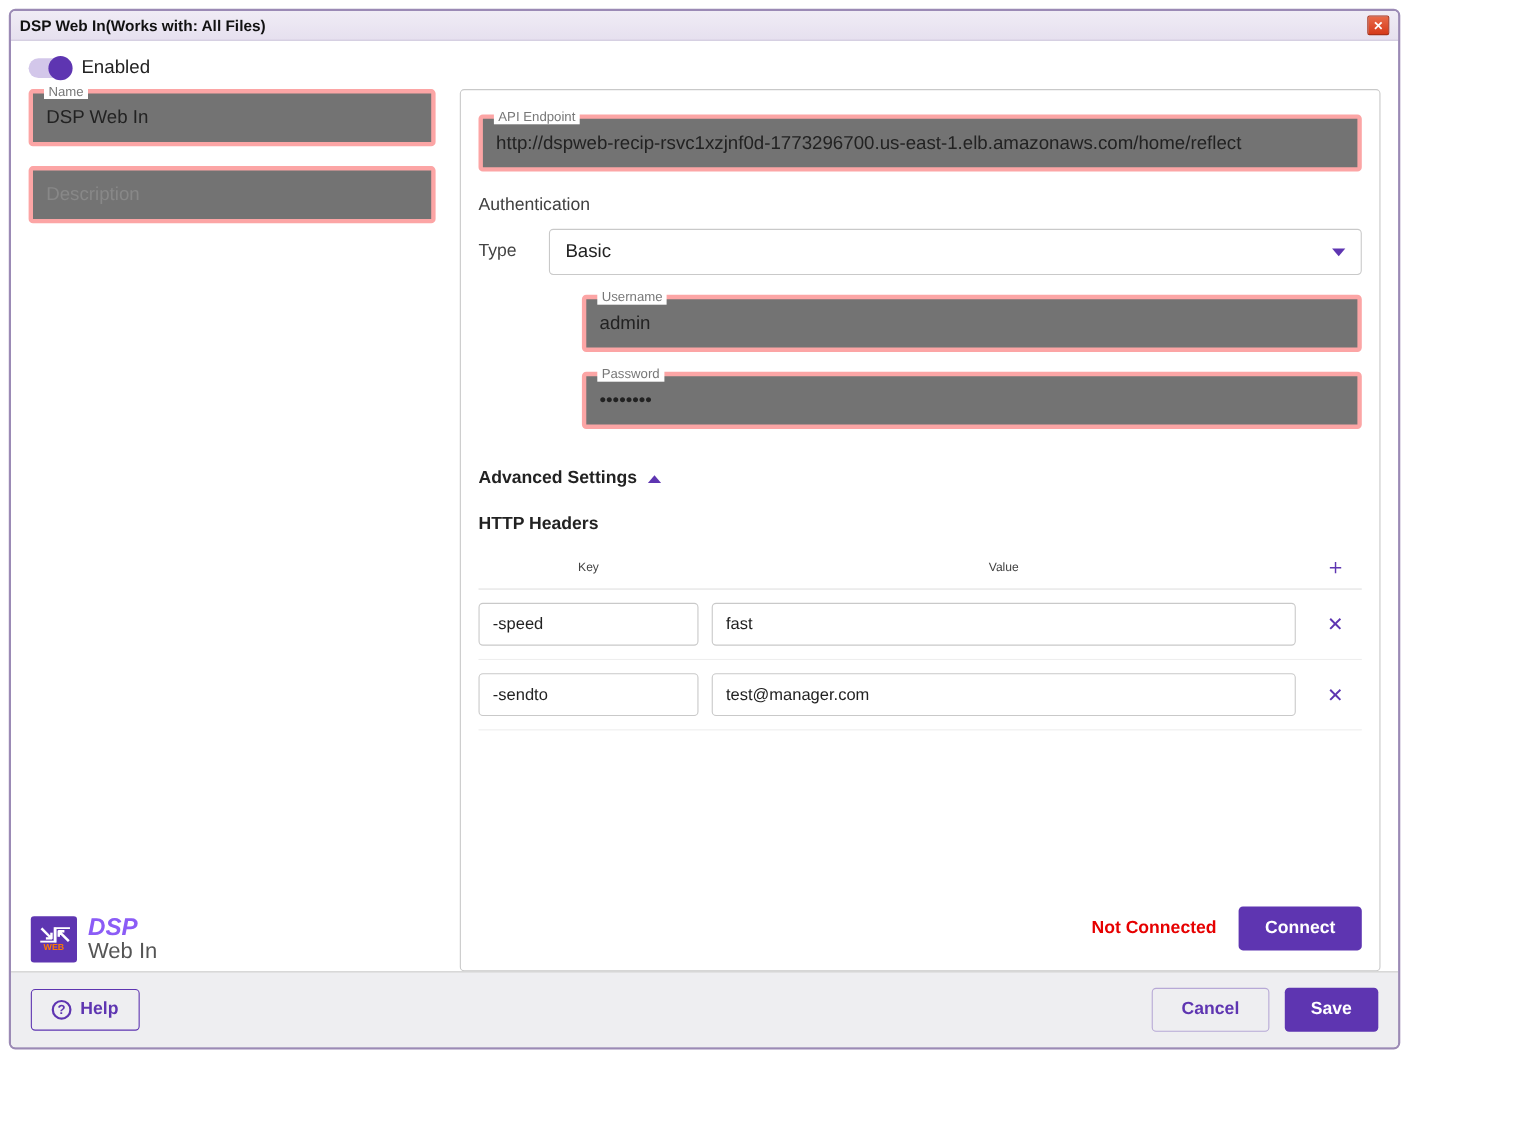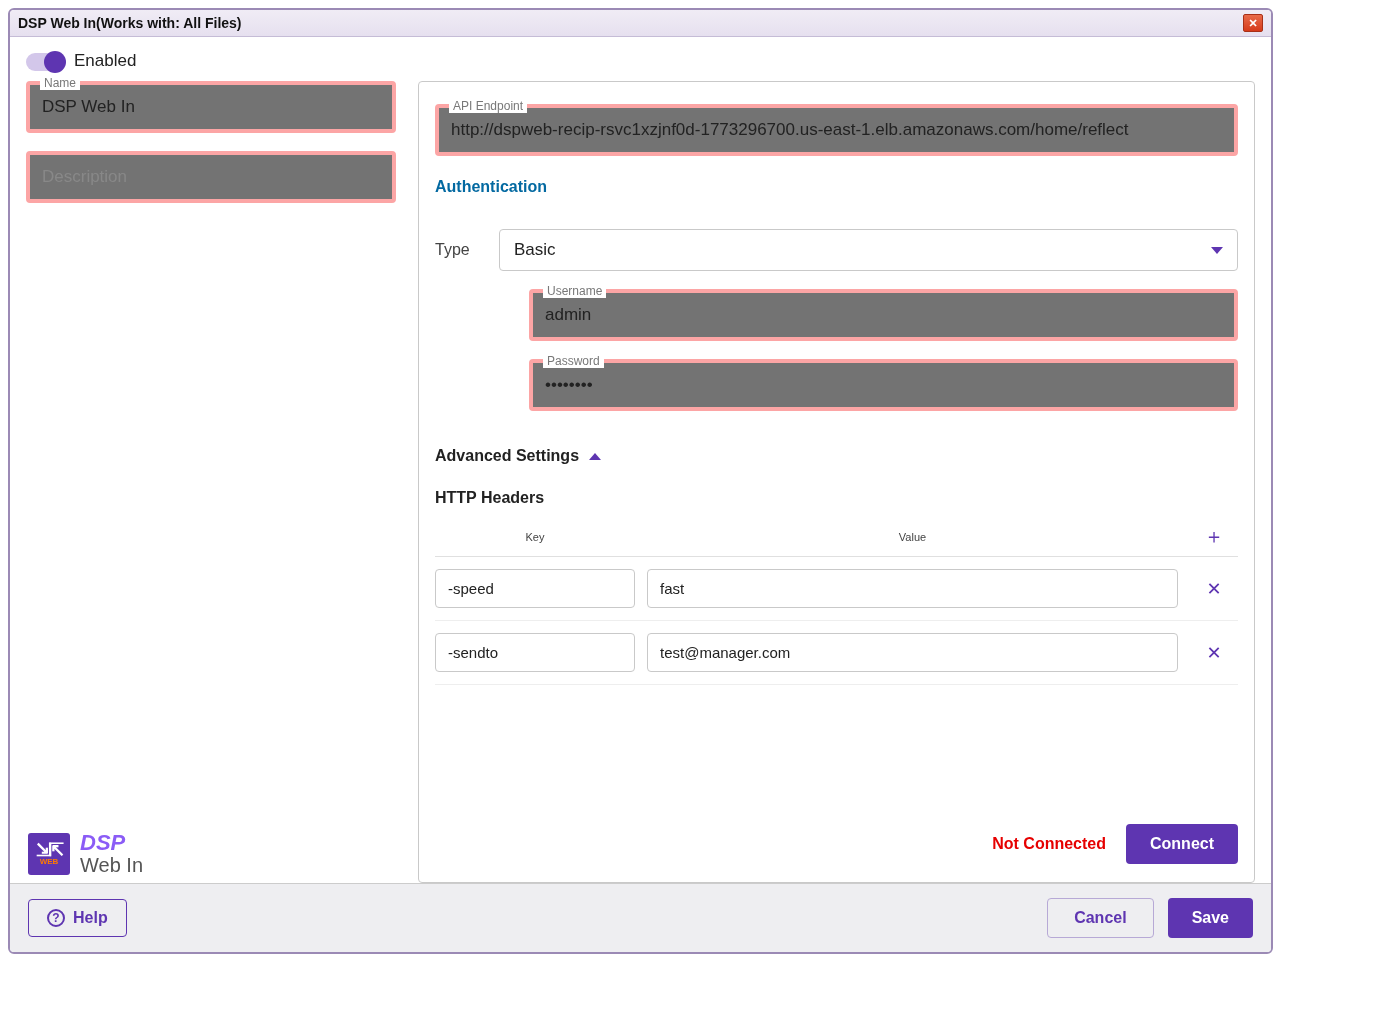--- a/index.html
+++ b/index.html
@@ -102,23 +102,23 @@
     flex: 1;
     border: 1px solid #c9c9c9;
     border-radius: 4px;
     padding: 16px 16px 18px 16px;
     position: relative;
     overflow-y: auto;
     display: flex;
     flex-direction: column;
   }
 
-  .section-title { font-weight: bold; font-size: 16px; color: #0369a1; margin: 22px 0 12px 0; }
-
-  .type-row { display: flex; align-items: center; gap: 26px; margin-top: 21px; }
+  .section-title { font-weight: normal; font-size: 16px; color: #404040; margin: 22px 0 12px 0; }
+
+  .type-row { display: flex; align-items: center; gap: 26px; margin-top: 0; }
   .type-label { font-size: 16px; color: #444; width: 38px; }
   .select-wrap {
     flex: 1;
     border: 1px solid #c9c9c9;
     border-radius: 4px;
     padding: 10px 14px;
     display: flex;
     align-items: center;
     font-size: 17px;
     color: #222;

